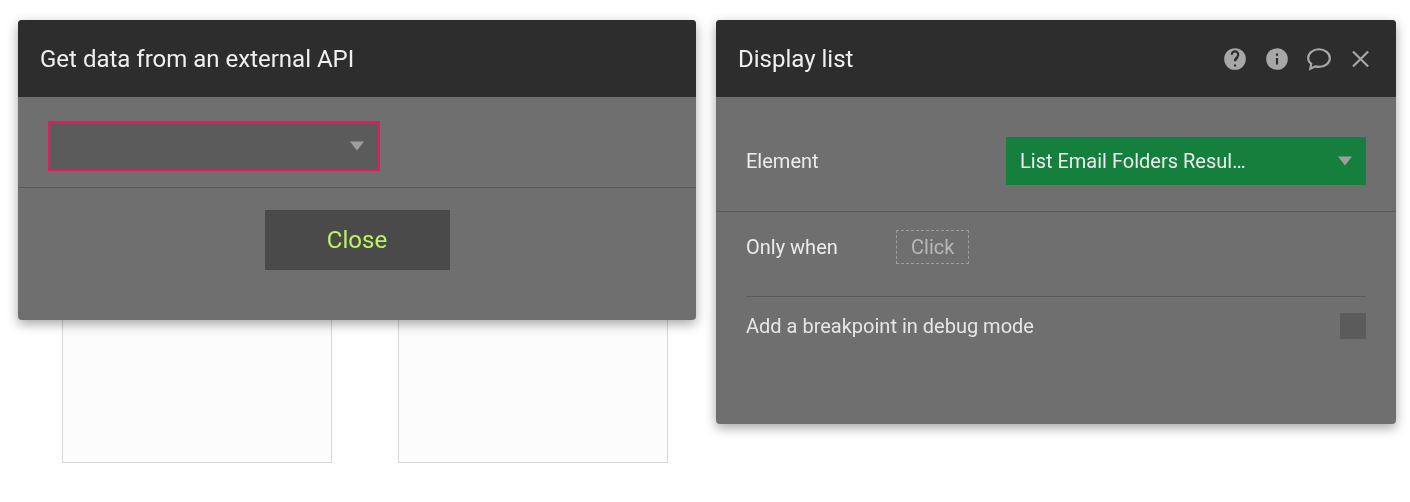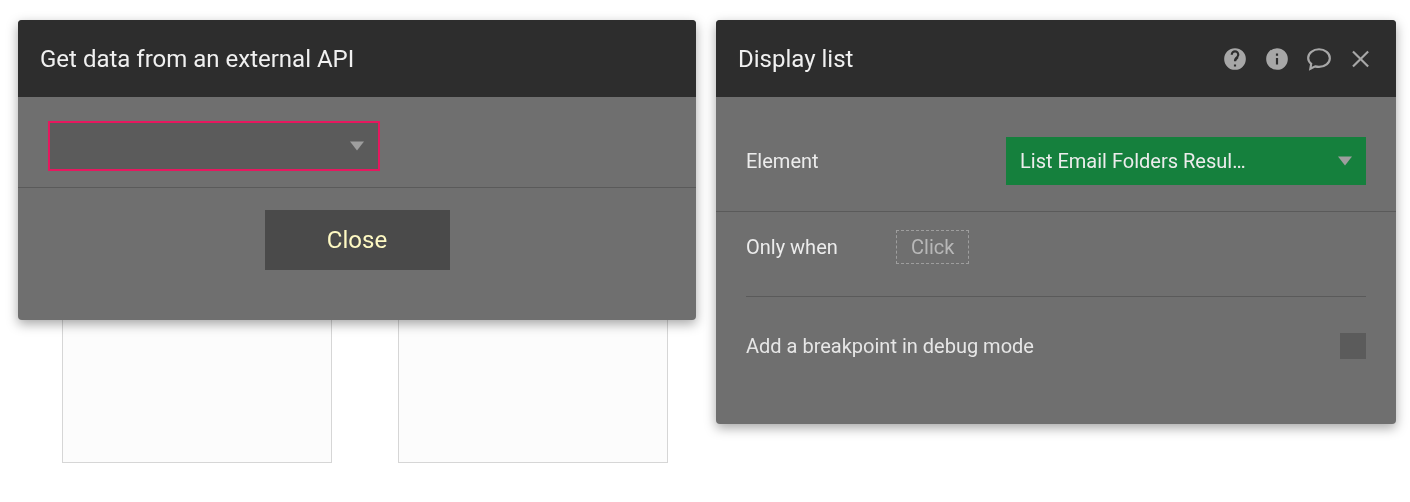--- a/index.html
+++ b/index.html
@@ -102,21 +102,21 @@
   }
   .btn {
     height:60px;
     width:185px;
     display:flex;
     align-items:center;
     justify-content:center;
     font-size:24px;
     cursor:pointer;
   }
-  .btn-close { background:#4a4a4a; color:#fef9c3; }
+  .btn-close { background:#4a4a4a; color:#bef264; }
   .btn-delete { background:transparent; color:#9a9a9a; }
   
   .r-row {
     display:flex;
     align-items:center;
     padding:18px 0 10px 0;
     font-size:20px;
   }
   .r-row .label { width:260px; color:#ececec; }
   .element-dd {
@@ -156,21 +156,21 @@
     border:1px dashed #9e9e9e;
     color:#b8b8b8;
     padding:4px 14px;
     font-size:20px;
     cursor:pointer;
   }
   .breakpoint-row {
     display:flex;
     align-items:center;
     justify-content:space-between;
-    padding-top:36px;
+    padding-top:16px;
     border-top:1px solid #5a5a5a;
     margin-top:22px;
     font-size:20px;
   }
   .checkbox {
     width:26px;height:26px;
     background:#5b5b5b;
     cursor:pointer;
   }
   .divider-r {

